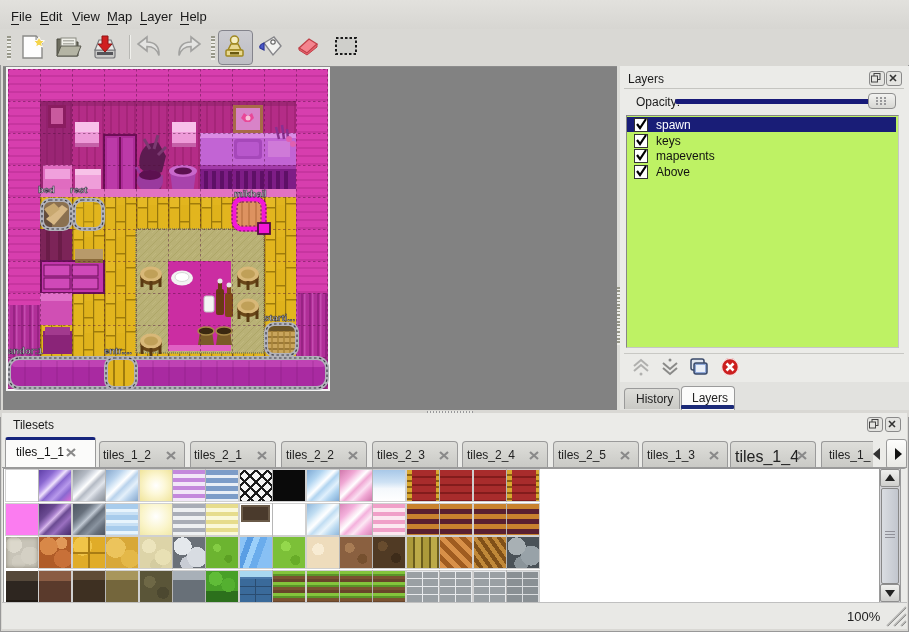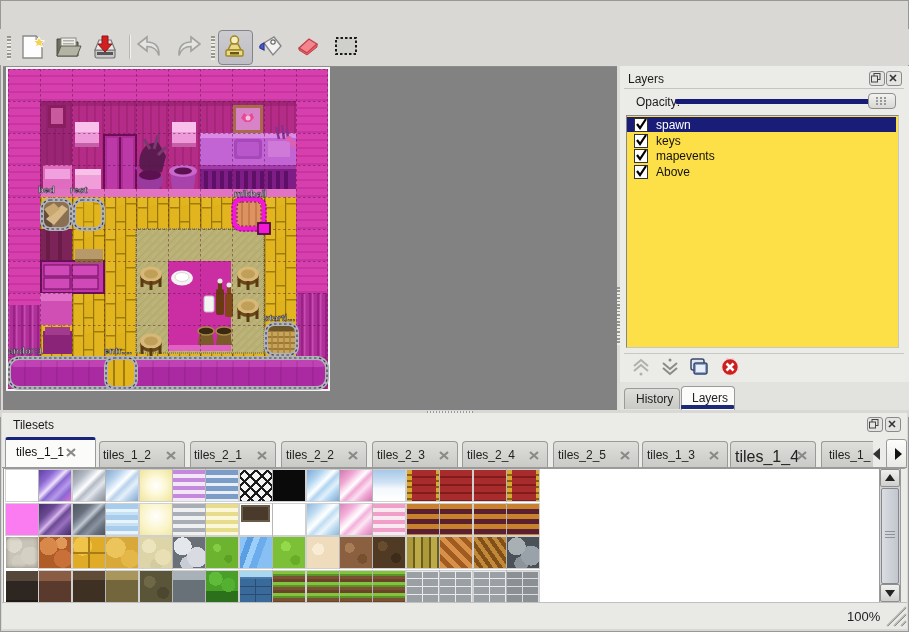--- a/index.html
+++ b/index.html
@@ -13,21 +13,21 @@
 .vhandle{position:absolute;width:4px;background-image:repeating-linear-gradient(#98988a 0 1.6px,#ecece8 1.6px 3.4px);}
 .sep{position:absolute;top:6px;width:1px;height:24px;background:#b8b8b4;box-shadow:1px 0 0 #f0f0ec;}
 
 #canvas{left:3px;top:66px;width:616px;height:344px;background:#828282;border-top:1px solid #8c8c8c;overflow:hidden;}
 #mapwrap{position:absolute;left:3px;top:0px;width:324px;height:324px;background:#f4f4f4;}
 
 #dock{left:620px;top:66px;width:289px;height:344px;background:#ebebe8;}
 #vsplit{left:617px;top:66px;width:3px;height:344px;background:#dcdcd8;}
 .smallbtn{position:absolute;width:14px;height:13px;border:1px solid #8a8a8a;border-radius:3px;background:#e4e4e1;}
 .paneltitle{position:absolute;font-size:12px;color:#1a1a1a;}
-#layerlist{position:absolute;left:6px;top:49px;width:271px;height:231px;background:#fde047;border:1px solid #868686;border-bottom-color:#c6c6c6;border-right-color:#c6c6c6;}
+#layerlist{position:absolute;left:6px;top:49px;width:271px;height:231px;background:#bef264;border:1px solid #868686;border-bottom-color:#c6c6c6;border-right-color:#c6c6c6;}
 .lrow{position:absolute;left:0;width:269px;height:15px;font-size:12px;color:#111;}
 .lrow.sel{background:#191d77;color:#fff;}
 .cb{position:absolute;left:7px;top:1px;width:12px;height:12px;background:#fff;border:1px solid #333;}
 .cb svg{position:absolute;left:-1px;top:-3px;}
 .lname{position:absolute;left:29px;top:1px;}
 
 .tab{position:absolute;font-size:12px;color:#222;border:1px solid #9a9a9a;border-bottom:none;border-radius:4px 4px 0 0;background:linear-gradient(#dededa,#c9c9c5);}
 .tabactive{background:#fbfbfa;}
 
 #hsplit{left:0;top:410px;width:909px;height:7px;background:#d9d8d4;}
@@ -35,20 +35,28 @@
 #palette{position:absolute;left:1px;top:55px;width:876px;height:133px;background:#fff;border:1px solid #9a9a9a;border-right:none;}
 .tile{position:absolute;width:32px;height:31px;box-shadow:0 0 0 1px rgba(150,150,150,.45);}
 
 #sbar{position:absolute;left:877px;top:55px;width:20px;height:133px;background:#d2d2d6;border:1px solid #9a9a9a;}
 .sbtn{position:absolute;left:0px;width:18px;height:16px;background:linear-gradient(#f0f0ee,#cfcfcd);border:1px solid #8e8e8e;border-radius:2px;}
 #statusbar{position:absolute;left:0px;top:189px;width:905px;height:26px;background:#e9e9e6;border-top:1px solid #c0c0c0;}
 .dot{position:absolute;width:2px;height:2px;background:#98989a;}
 text{font-family:"Liberation Sans",sans-serif;}
 </style></head><body>
 <div id="win">
+<div id="menubar" class="abs">
+<span class="mitem" style="left:11px"><u>F</u>ile</span>
+<span class="mitem" style="left:40px"><u>E</u>dit</span>
+<span class="mitem" style="left:72px"><u>V</u>iew</span>
+<span class="mitem" style="left:107px"><u>M</u>ap</span>
+<span class="mitem" style="left:140px"><u>L</u>ayer</span>
+<span class="mitem" style="left:180px"><u>H</u>elp</span>
+</div>
 <div id="toolbar" class="abs">
 <div class="vhandle" style="left:7px;top:7px;height:24px"></div>
 <svg class="abs" style="left:20px;top:4px" width="26" height="28" viewBox="0 0 26 28">
  <path d="M3 3h13l6 6v16H3z" fill="#fdfdfd" stroke="#8a8a88" stroke-width="1.4"></path>
  <path d="M16 3l6 6h-6z" fill="#d8d8d4" stroke="#8a8a88" stroke-width="1"></path>
  <path d="M19 4l1.7 3.4 3.8.4-2.8 2.6.8 3.7-3.5-1.9-3.3 1.9.7-3.7-2.8-2.6 3.7-.4z" fill="#f4d44c" stroke="#fff" stroke-width="1"></path>
 </svg>
 <svg class="abs" style="left:55px;top:5px" width="27" height="26" viewBox="0 0 27 26">
  <path d="M2 5h9l2 3h10v14H2z" fill="#6e6e60" stroke="#4a4a40" stroke-width="1"></path>
  <rect x="6" y="4" width="15" height="11" fill="#f0f0ea" stroke="#8a8a80"></rect>

